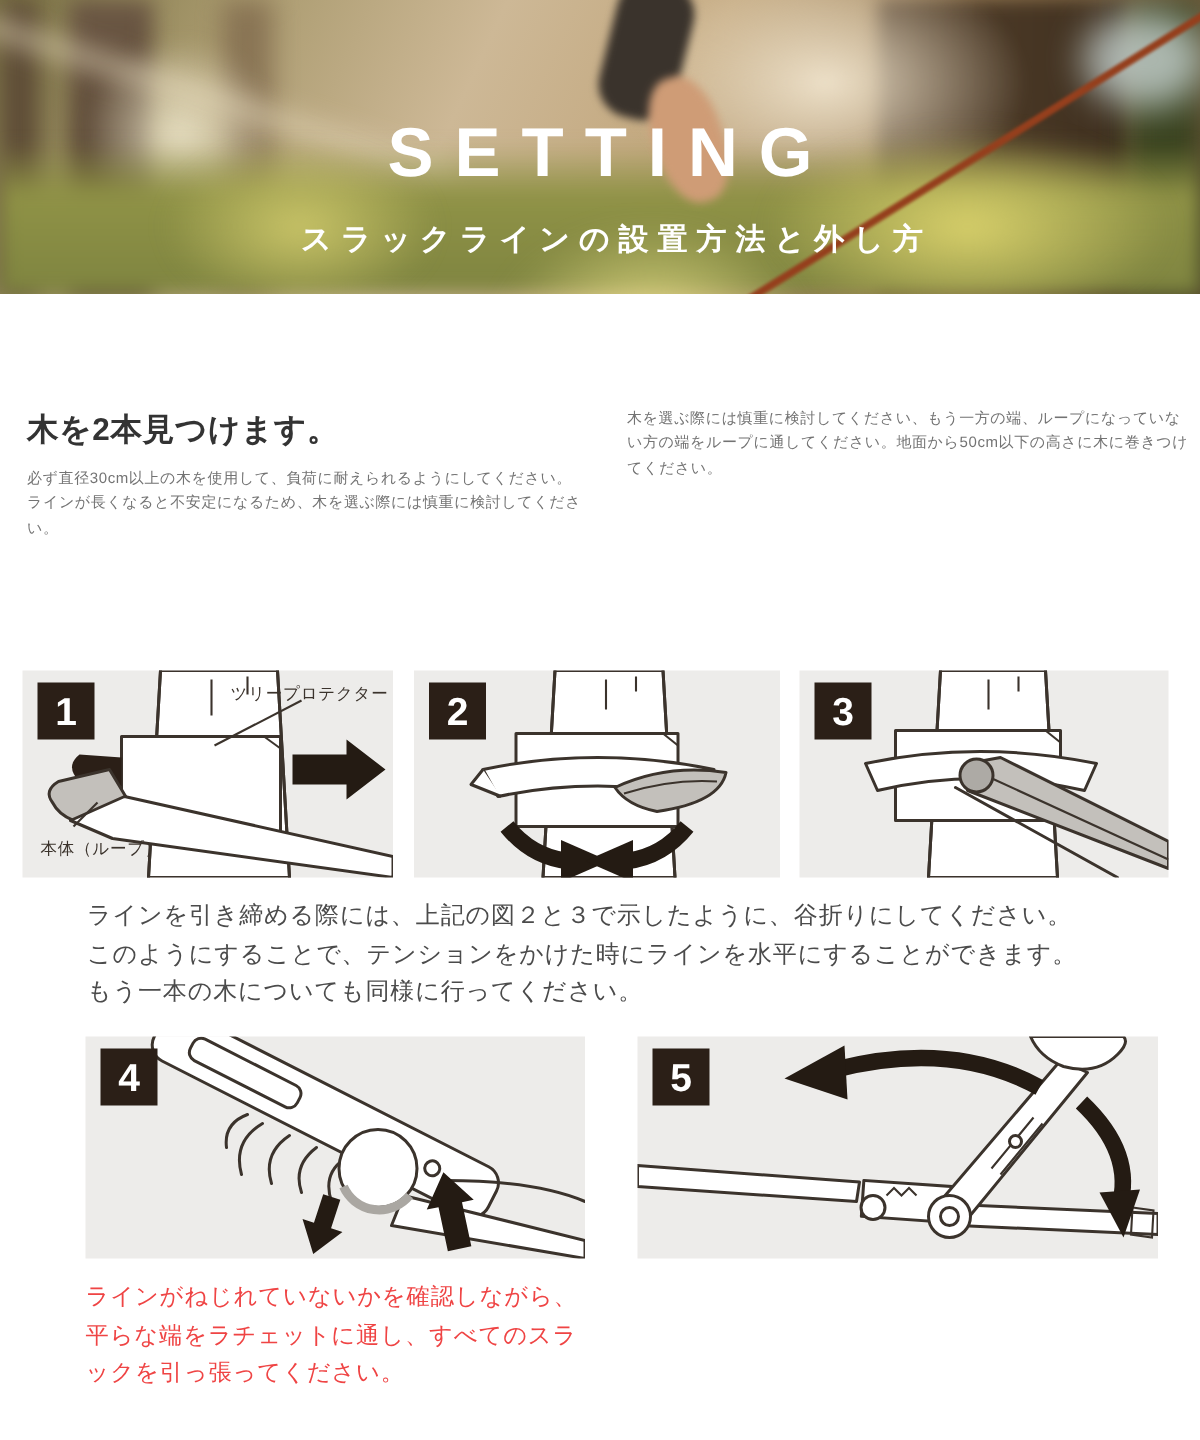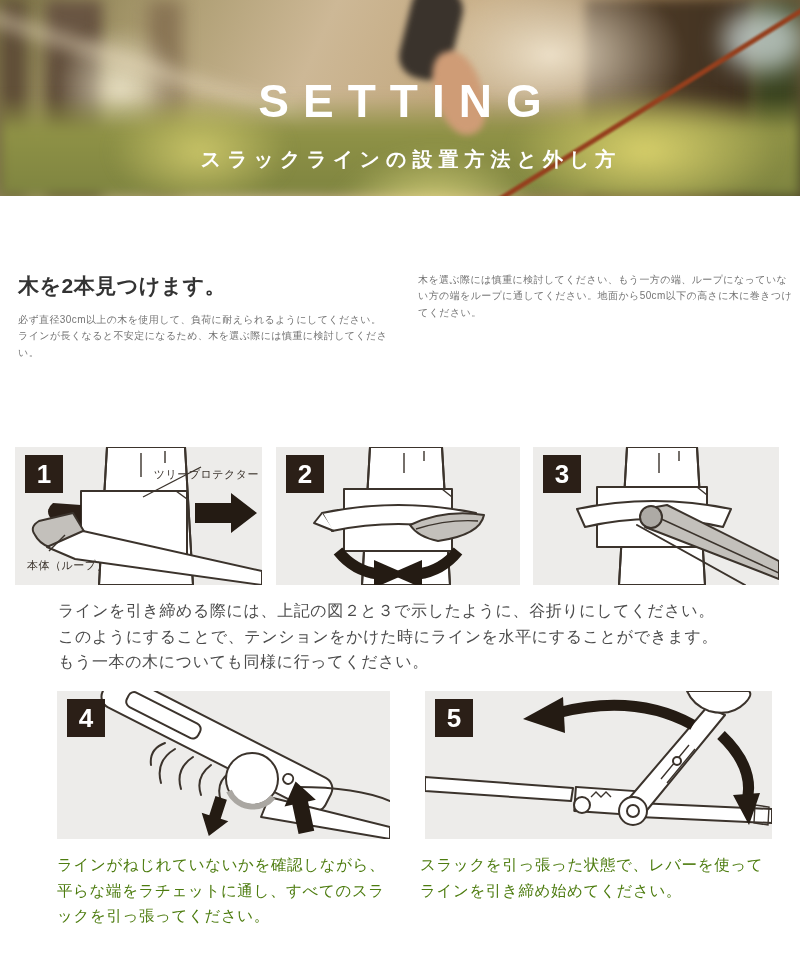--- a/index.html
+++ b/index.html
@@ -44,27 +44,27 @@
   
   .panel { position:absolute; background:#edecea; }
   .panel svg { display:block; width:100%; height:100%; }
   .p1 { left:15px;  top:447px; width:247px; height:138px; }
   .p2 { left:276px; top:447px; width:244px; height:138px; }
   .p3 { left:533px; top:447px; width:246px; height:138px; }
   .p4 { left:57px;  top:691px; width:333px; height:148px; }
   .p5 { left:425px; top:691px; width:347px; height:148px; }
   .badge { position:absolute; left:10px; top:8px; width:38px; height:38px; background:#2b1f17; color:#fff;
     font-size:26px; font-weight:700; display:flex; align-items:center; justify-content:center; }
-  .diag-label { position:absolute; font-size:11px; color:#3b332c; letter-spacing:.5px; white-space:nowrap;margin-top:12px; }
+  .diag-label { position:absolute; font-size:11px; color:#3b332c; letter-spacing:.5px; white-space:nowrap; }
   .lbl-protector { right:3px; top:8px; }
   .lbl-loop { left:12px; bottom:12px; }
 
   
   .note { position:absolute; left:58px; top:598px; width:668px; font-size:16px; color:#4b4b4b; line-height:1.6; letter-spacing:.6px; }
-  .caption { position:absolute; top:852px; font-size:15.5px; color:#4d7c0f; line-height:1.66; letter-spacing:.6px; }
+  .caption { position:absolute; top:852px; font-size:15.5px; color:#ef4444; line-height:1.66; letter-spacing:.6px; }
   .cap-left  { left:57px;  width:340px; }
   .cap-right { left:420px; width:348px; }
 
   svg .ink { stroke:#3b332c; stroke-width:2; fill:none; stroke-linejoin:round; stroke-linecap:round; }
   svg .thin { stroke:#3b332c; stroke-width:1.4; fill:none; }
   svg .white { fill:#ffffff; stroke:#3b332c; stroke-width:2; stroke-linejoin:round; }
   svg .gray  { fill:#c3c0bb; stroke:#3b332c; stroke-width:2; stroke-linejoin:round; }
   svg .dark  { fill:#241b13; stroke:none; }
   svg .darkstroke { stroke:#241b13; stroke-width:11; fill:none; }
 </style>
@@ -197,15 +197,14 @@
       <path class="white" d="M262,0 Q268,14 284,20 Q306,26 320,12 Q328,4 324,0 Z"></path>
       <path class="darkstroke" d="M268,34 Q210,2 132,22"></path>
       <path class="dark" d="M138,6 L98,28 L140,42 Z"></path>
       <path class="darkstroke" d="M296,44 Q332,78 321,114" stroke-width="10"></path>
       <path class="dark" d="M308,104 L324,134 L335,102 Z"></path>
     </svg>
     <span class="badge">5</span>
   </div>
 
   <p class="caption cap-left">ラインがねじれていないかを確認しながら、平らな端をラチェットに通し、すべてのスラックを引っ張ってください。</p>
-  <p class="caption cap-right">スラックを引っ張った状態で、レバーを使ってラインを引き締め始めてください。</p>
 
 </div>
 
 </body></html>

